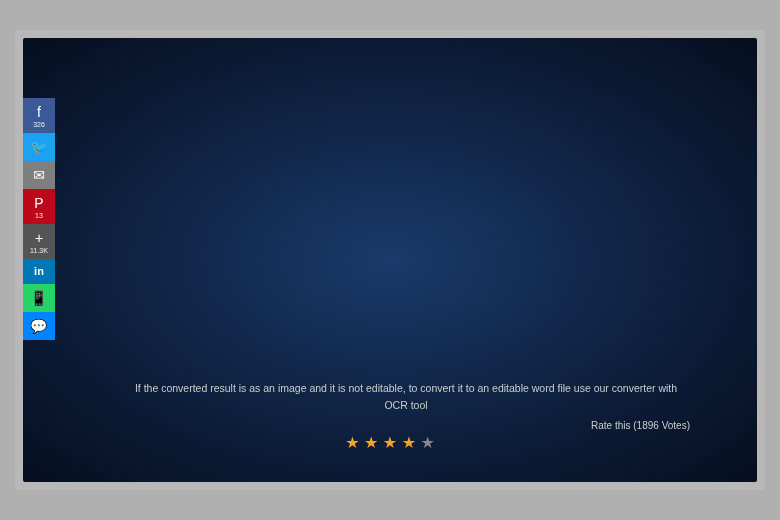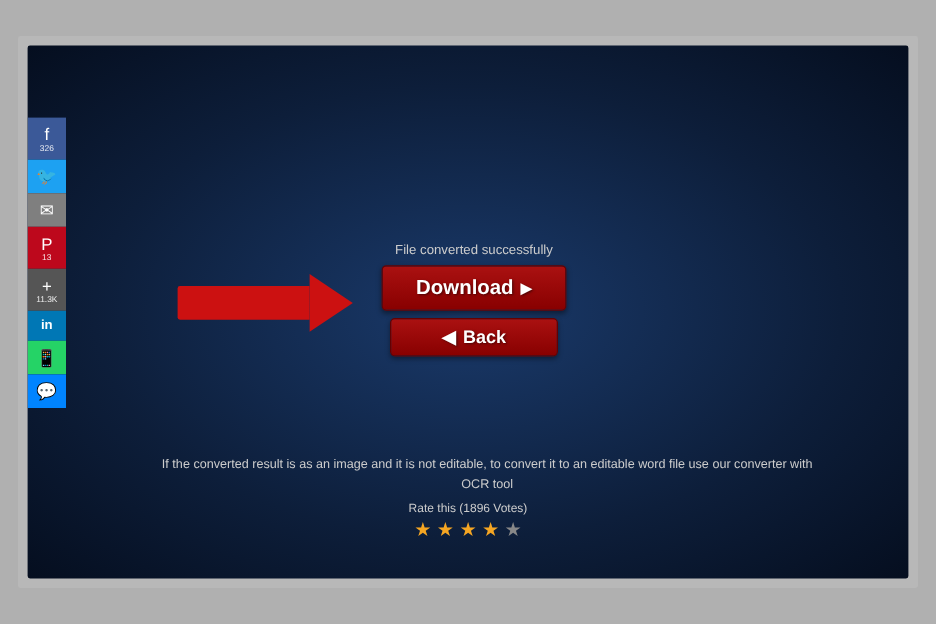--- a/index.html
+++ b/index.html
@@ -188,20 +188,21 @@
       color: #cccccc;
       font-size: 10.5px;
       line-height: 1.6;
       margin-left: 32px;
     }
 
     .rate-text {
       color: #cccccc;
       font-size: 10px;
       margin-top: 6px;
+      text-align: right;
     }
 
     .stars {
       color: #f5a623;
       font-size: 16px;
       margin-top: 2px;
     }
 
     .star-empty {
       color: #888;
@@ -237,41 +238,20 @@
       </div>
       <div class="sidebar-item whatsapp">
         <span class="icon">📱</span>
       </div>
       <div class="sidebar-item messenger">
         <span class="icon">💬</span>
       </div>
     </div>
 
     <div class="content">
-      <div class="center-area">
-
-        <div class="arrow-container">
-          <div class="red-arrow">
-            <div class="arrow-shaft"></div>
-            <div class="arrow-head"></div>
-          </div>
-        </div>
-
-        <div class="success-text">File converted successfully</div>
-
-        <button class="btn-download">
-          <span>Download</span>
-          <span class="btn-icon">▶</span>
-        </button>
-
-        <button class="btn-back">
-          <span class="btn-icon">◀</span>
-          <span>Back</span>
-        </button>
-      </div>
 
       <div class="bottom-info">
         <div class="bottom-text">If the converted result is as an image and it is not editable, to convert it to an editable word file use our converter with OCR tool</div>
         <div class="rate-text">Rate this (1896 Votes)</div>
         <div class="stars">
           <span>★</span>
           <span>★</span>
           <span>★</span>
           <span>★</span>
           <span class="star-empty">★</span>

